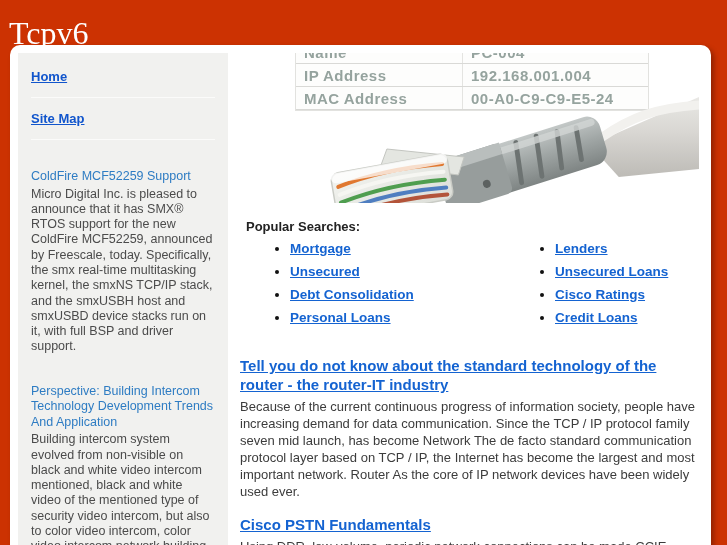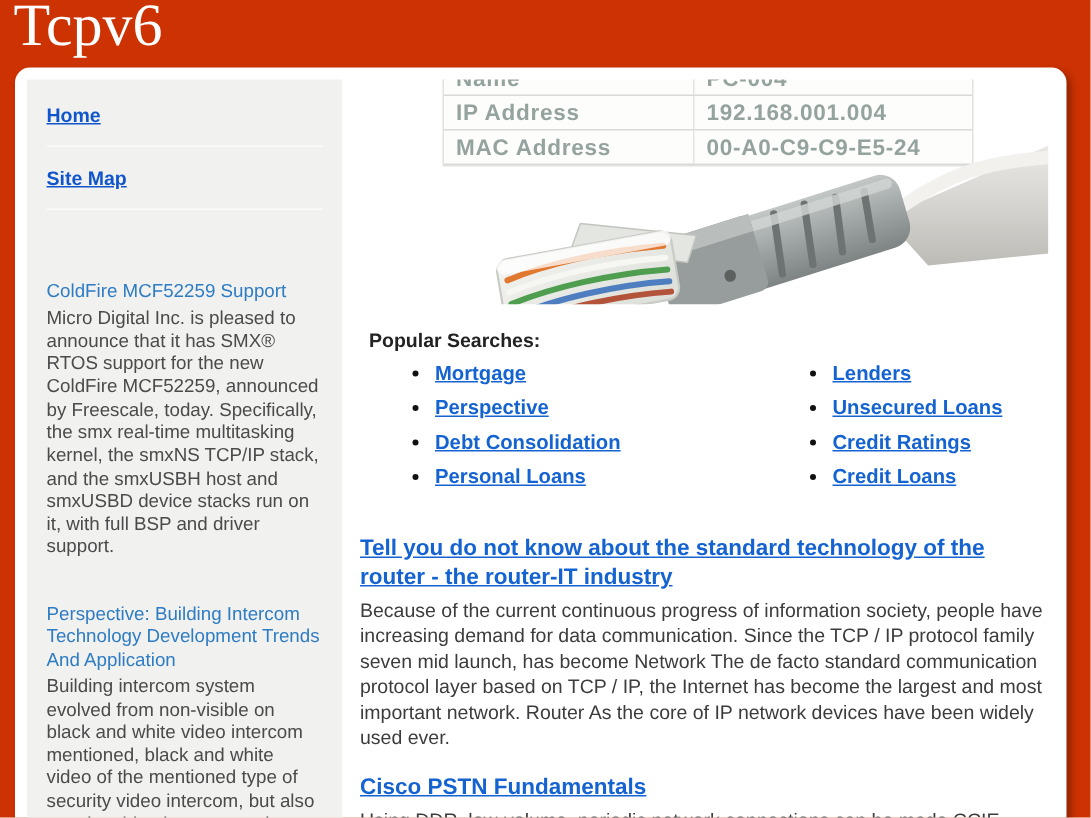--- a/index.html
+++ b/index.html
@@ -5,23 +5,23 @@
   html,body{margin:0;padding:0;}
   body{
     width:727px;height:545px;overflow:hidden;
     background:#cc3202;
     font-family:"Liberation Sans", sans-serif;
     -webkit-font-smoothing:antialiased;
   }
   
   .header{height:45px;padding-left:9px;box-sizing:border-box;}
   .site-title{
-    margin:0;padding-top:0;
+    margin:0;padding-top:16px;
     font-family:"Liberation Serif", serif;
-    font-size:40px;font-weight:400;color:#ffffff;line-height:34px;
+    font-size:32px;font-weight:400;color:#ffffff;line-height:34px;
   }
   
   .content-box{
     margin:0 16px 0 10px;
     background:#ffffff;
     border-radius:10px 10px 0 0;
     box-shadow:3px 3px 5px rgba(70,15,0,.45);
     padding:8px;
     display:flex;
     align-items:stretch;
@@ -38,21 +38,21 @@
     font-size:12.5px;color:#4b4b4b;
   }
   .sidebar a.nav-link{
     color:#1155cc;font-weight:bold;font-size:13px;text-decoration:underline;
   }
   .sidebar hr{
     border:none;border-top:1px solid #fbfbfa;
     margin:13px 0;
   }
   .sidebar .post{margin-top:29px;}
-  .sidebar .post:first-of-type{margin-top:47px;}
+  .sidebar .post:first-of-type{margin-top:29px;}
   .sidebar a.post-link{
     color:#2e7cc3;text-decoration:none;font-size:12.5px;line-height:15.5px;display:block;
   }
   .sidebar p.post-body{
     margin:2px 0 0 0;line-height:15.3px;color:#4b4b4b;
   }
   
   .main{flex:1;padding-right:4px;min-width:0;}
   
   .photo{
@@ -195,28 +195,28 @@
           </g>
           <rect x="96" y="108" width="122" height="10" rx="5" fill="#ffffff" opacity="0.75"></rect>
         </g>
       </svg>
     </div>
 
     <div class="popular-heading">Popular Searches:</div>
     <div class="popular-cols">
       <ul class="col-left">
         <li><a href="#">Mortgage</a></li>
-        <li><a href="#">Perspective</a></li>
+        <li><a href="#">Unsecured</a></li>
         <li><a href="#">Debt Consolidation</a></li>
         <li><a href="#">Personal Loans</a></li>
       </ul>
       <ul class="col-right">
         <li><a href="#">Lenders</a></li>
         <li><a href="#">Unsecured Loans</a></li>
-        <li><a href="#">Credit Ratings</a></li>
+        <li><a href="#">Cisco Ratings</a></li>
         <li><a href="#">Credit Loans</a></li>
       </ul>
     </div>
 
     <div class="article">
       <a href="#" class="article-title">Tell you do not know about the standard technology of the router - the router-IT industry</a>
       <p>Because of the current continuous progress of information society, people have increasing demand for data communication. Since the TCP / IP protocol family seven mid launch, has become Network The de facto standard communication protocol layer based on TCP / IP, the Internet has become the largest and most important network. Router As the core of IP network devices have been widely used ever.</p>
     </div>
 
     <div class="article">

